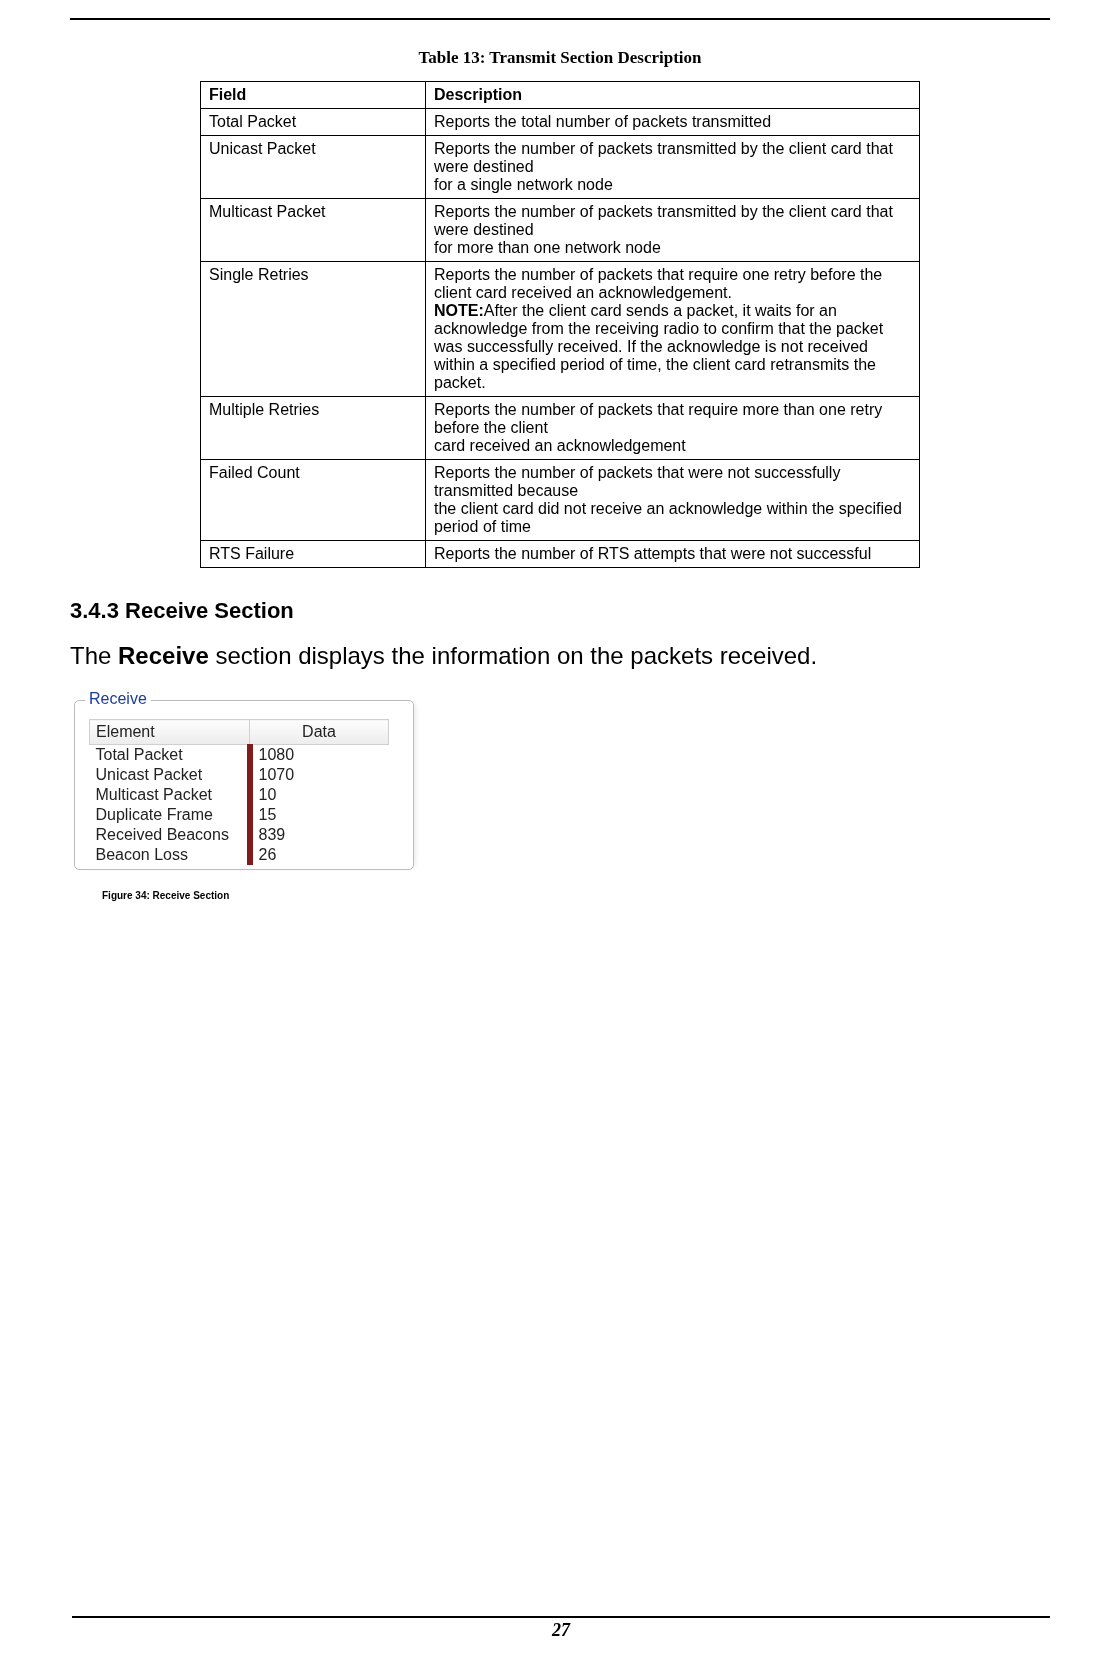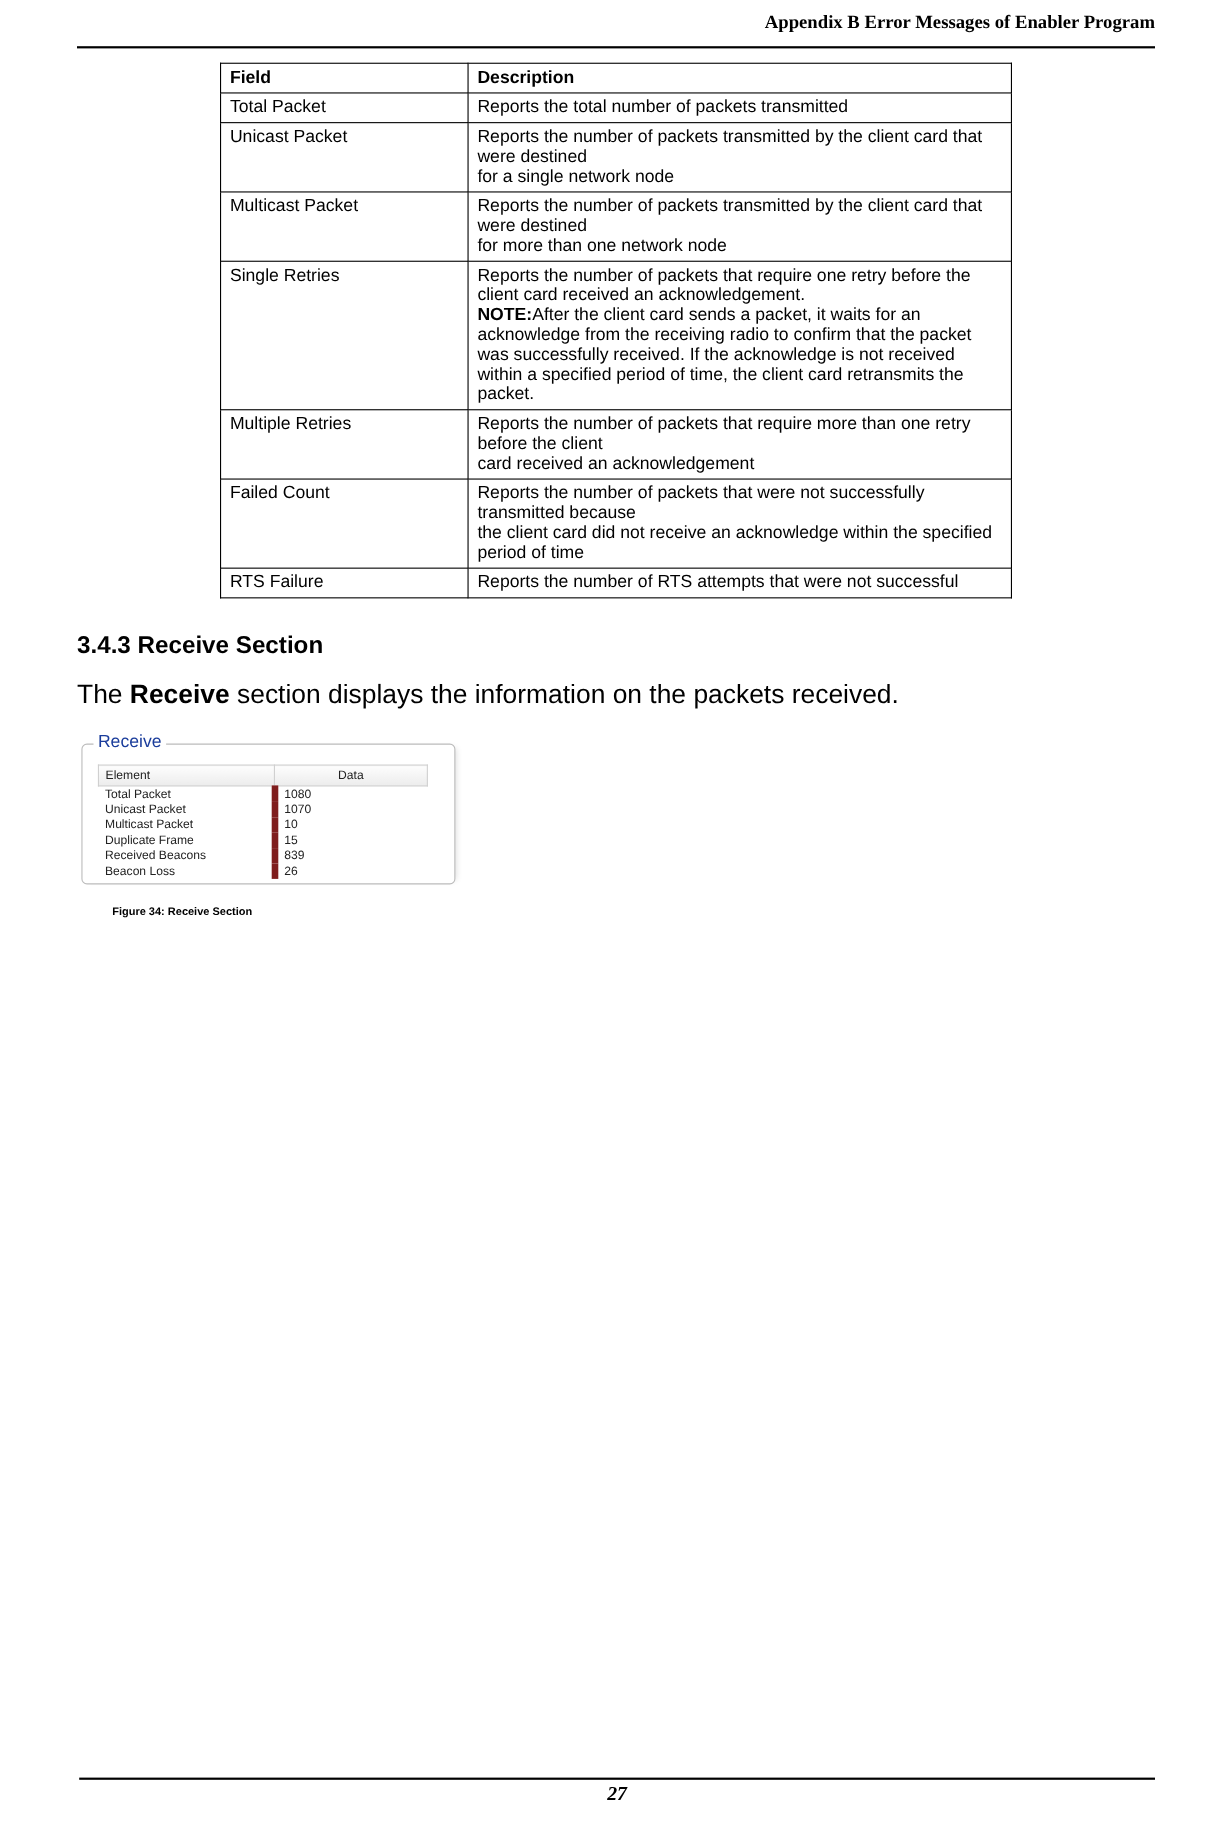--- a/index.html
+++ b/index.html
@@ -82,21 +82,21 @@
       padding: 0 4px;
       color: #1a3c9b;
       font-family: "Segoe UI", Tahoma, sans-serif;
       font-size: 16px;
     }
     .recv-table {
       width: 300px;
       margin: 0 0 0 14px;
       border-collapse: collapse;
       font-family: "Segoe UI", Tahoma, sans-serif;
-      font-size: 11px;
+      font-size: 16px;
       color: #222;
     }
     .recv-table th {
       font-weight: normal;
       text-align: left;
       padding: 3px 6px 3px 6px;
       background: linear-gradient(#fdfdfd,#ececec);
       border: 1px solid #d0d0d0;
     }
     .recv-table th.data { text-align: center; }
@@ -130,23 +130,23 @@
       font-weight: bold;
       font-style: italic;
       font-size: 18px;
     }
   </style>
 </head>
 <body>
 
 <div class="page">
 
-  <div class="header-text">Appendix B Error Messages of Enabler Program</div>
   <div class="header-line-top"></div>
 
+  <div class="table-caption">Table 13: Transmit Section Description</div>
 
   <table class="desc">
     <thead>
       <tr>
         <th class="col1">Field</th>
         <th>Description</th>
       </tr>
     </thead>
     <tbody>
       <tr>

